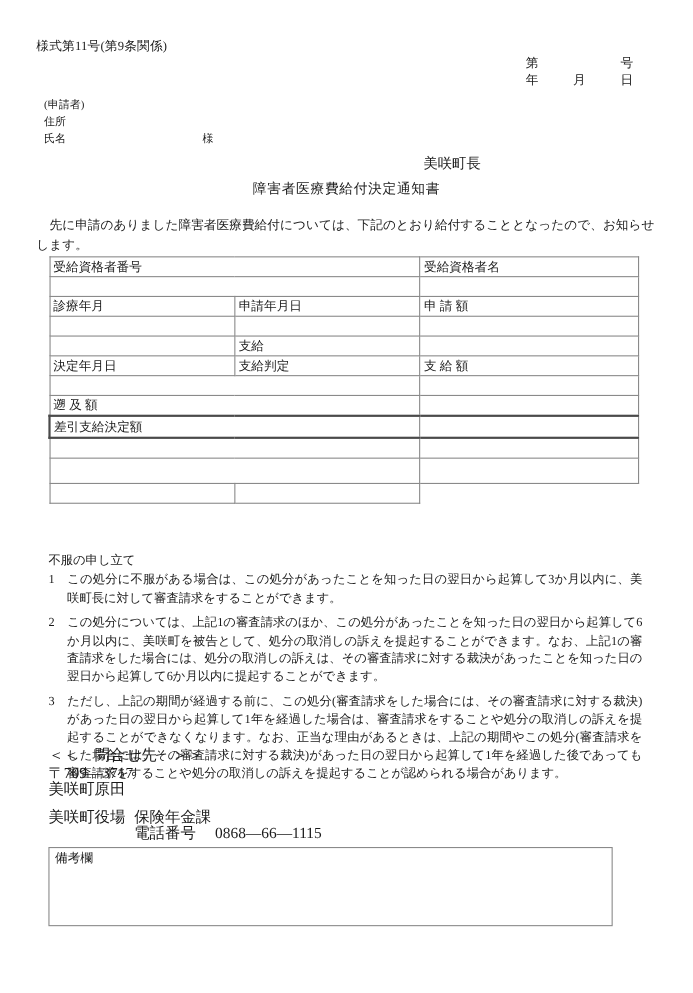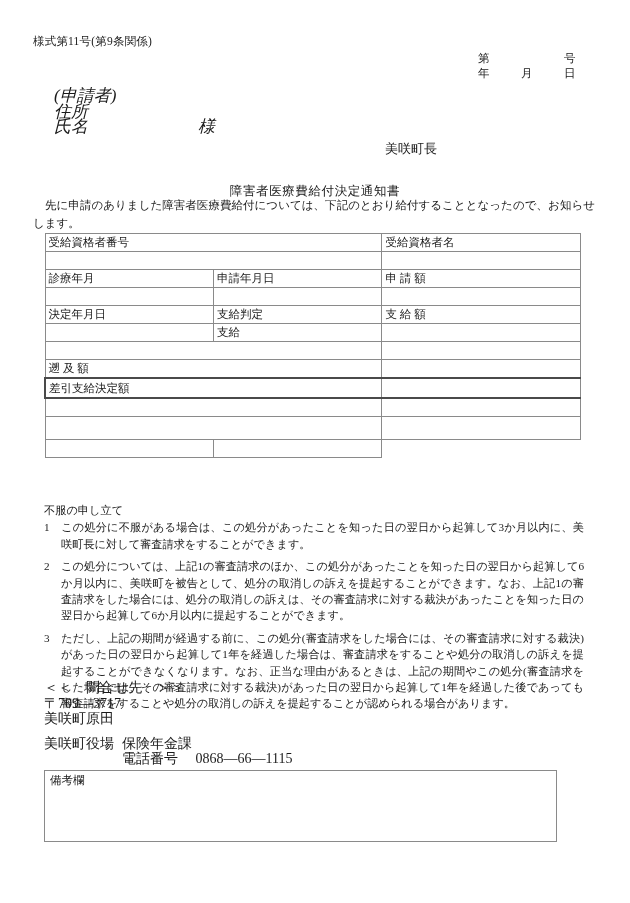--- a/index.html
+++ b/index.html
@@ -46,46 +46,44 @@
   }
   .docnum-line span { position: absolute; top: 0; }
   .dn-a { left: 0; }
   .dn-b { left: 86px; }
   .dn-c { left: 0; }
   .dn-d { left: 43px; }
   .dn-e { left: 86px; }
 
   .applicant {
     position: absolute;
-    left: 54px; top: 88px;
-    font-size: 17px;
+    left: 40px; top: 88px;
+    font-size: 10px;
     line-height: 15.5px;
     white-space: nowrap;
-    font-style: italic;
   }
   .applicant .row { position: relative; height: 15.5px; }
   .applicant .sama {
     position: absolute;
     left: 144px; top: 0;
   }
 
   .mayor {
     position: absolute;
     left: 385px; top: 140px;
     font-size: 13px;
     white-space: nowrap;
   }
   .doc-title {
     position: absolute;
     left: 0; top: 163px;
     width: 630px;
     text-align: center;
     font-size: 12.5px;
     letter-spacing: 0.6px;
-    margin-top: 20px;
   }
   .intro {
     position: absolute;
     left: 33px; top: 196px;
     width: 562px;
     font-size: 11.5px;
     line-height: 18px;
     text-indent: 12px;
     text-align: justify;
   }
@@ -216,28 +214,28 @@
         <td class="lbl">診療年月</td>
         <td class="lbl">申請年月日</td>
         <td class="lbl">申 請 額</td>
       </tr>
       <tr>
         <td class="blank"></td>
         <td class="blank"></td>
         <td class="blank"></td>
       </tr>
       <tr>
+        <td class="blank"></td>
+        <td class="lbl">支給</td>
+        <td class="blank"></td>
+      </tr>
+      <tr>
         <td class="lbl">決定年月日</td>
         <td class="lbl">支給判定</td>
         <td class="lbl">支 給 額</td>
-      </tr>
-      <tr>
-        <td class="blank"></td>
-        <td class="lbl">支給</td>
-        <td class="blank"></td>
       </tr>
       <tr>
         <td class="blank" colspan="2"></td>
         <td class="blank"></td>
       </tr>
       <tr>
         <td class="lbl" colspan="2">遡 及 額</td>
         <td class="blank"></td>
       </tr>
       <tr class="thick">

